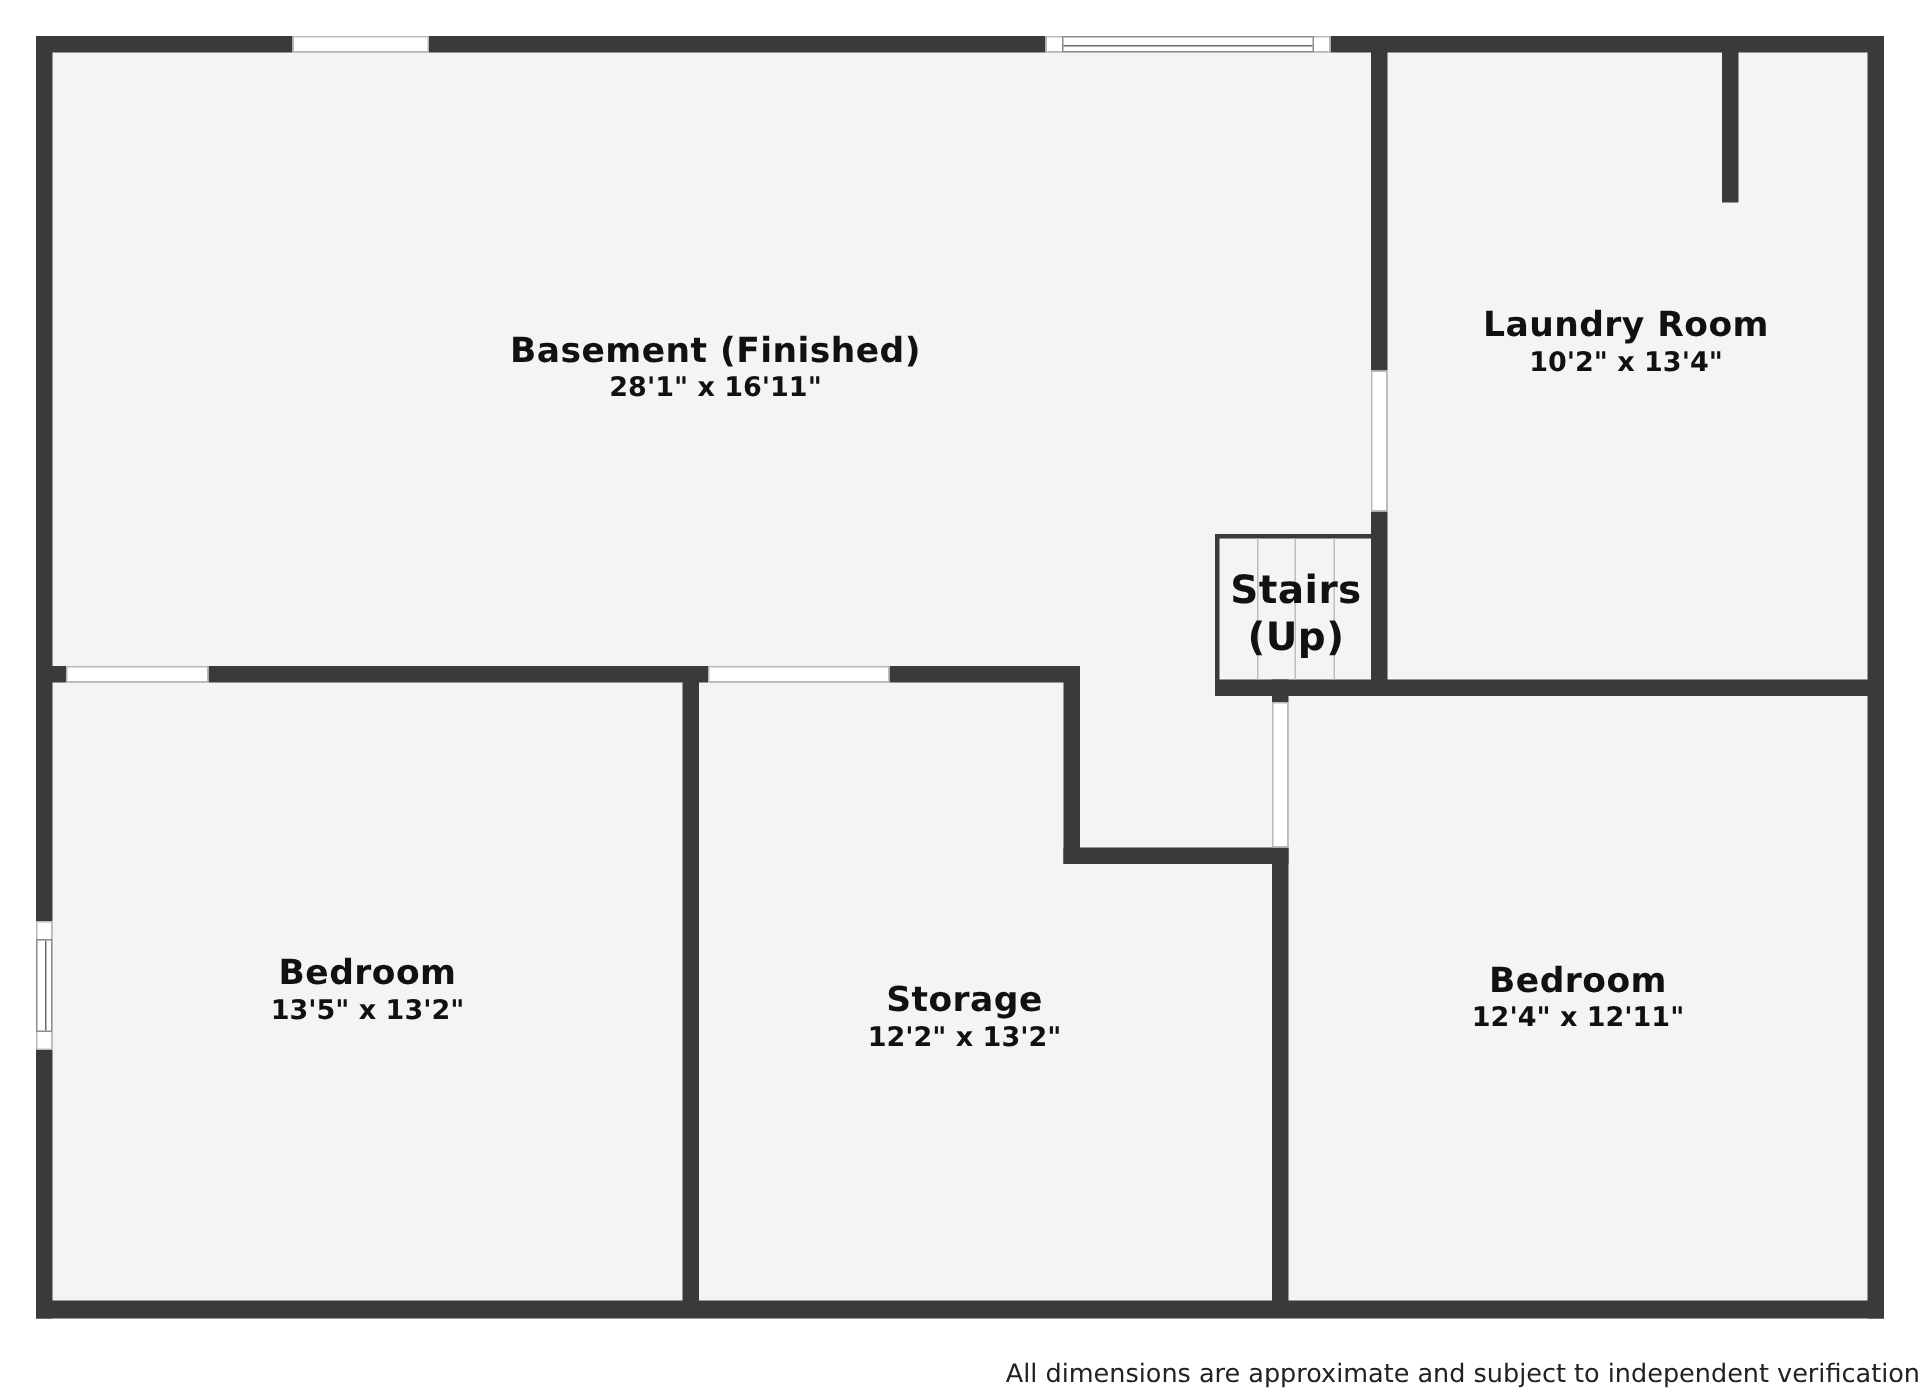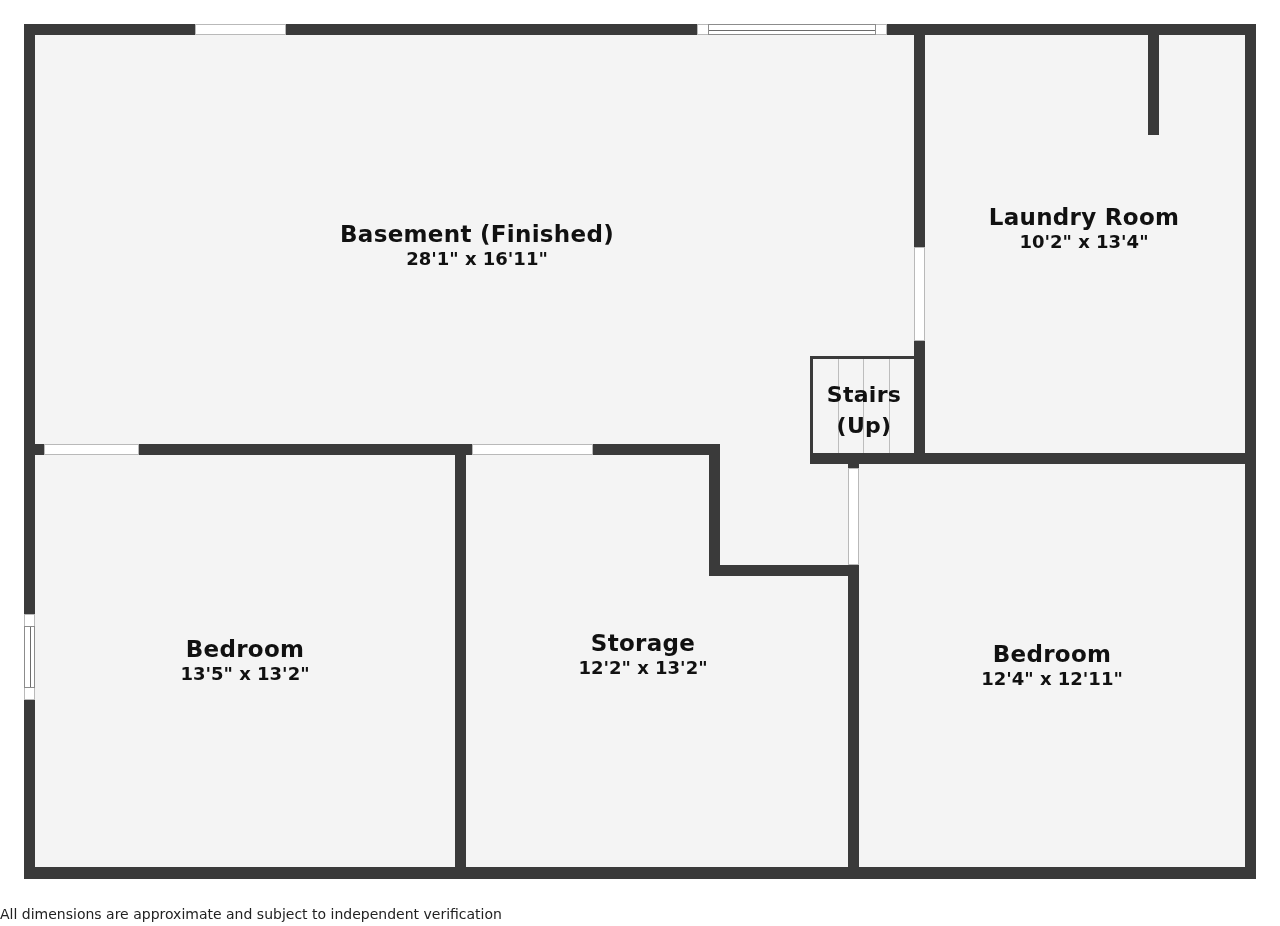--- a/index.html
+++ b/index.html
@@ -10,22 +10,22 @@
   .win { position: absolute; background: #ffffff; border: 1px solid #b9b9b9; box-sizing: border-box; }
   .win-dbl { position: absolute; background: #ffffff; border: 1px solid #8c8c8c; box-sizing: border-box; }
   .win-dbl::after { content: ""; position: absolute; background: #6b6b6b; }
   .win-dbl.h::after { left: 0; right: 0; top: 50%; height: 1px; }
   .win-dbl.v::after { top: 0; bottom: 0; left: 50%; width: 1px; }
   .stair-line { position: absolute; width: 1px; background: #bdbdbd; }
   .thin-wall { position: absolute; background: #3a3a3a; }
   .label { position: absolute; text-align: center; color: #111111; transform: translate(-50%, -50%); white-space: nowrap; }
   .label .name { font-weight: bold; font-size: 23px; line-height: 28px; letter-spacing: 0.3px; display: block; }
   .label .dim { font-weight: bold; font-size: 18px; line-height: 22px; display: block; }
-  .stairs-label .name { font-size: 22px; line-height: 31px; }
-  .footer { position: absolute; left: 0; width: 1280px; top: 906px; text-align: left; font-size: 14px; color: #222222; }
+  .stairs-label .name { font-size: 26px; line-height: 31px; }
+  .footer { position: absolute; left: 0; width: 1280px; top: 906px; text-align: right; font-size: 17px; color: #222222; }
 </style>
 </head>
 <body>
 
 <div class="plan">
 
   <div class="floor" style="left:30px;top:30px;width:1220px;height:844px;"></div>
 
   <div class="wall" style="left:24px;top:24px;width:1232px;height:11px;"></div>
   <div class="wall" style="left:24px;top:867px;width:1232px;height:12px;"></div>
@@ -77,21 +77,21 @@
   <div class="label stairs-label" style="left:864px;top:410px;">
     <span class="name">Stairs</span>
     <span class="name">(Up)</span>
   </div>
 
   <div class="label" style="left:245px;top:660px;">
     <span class="name">Bedroom</span>
     <span class="dim">13'5" x 13'2"</span>
   </div>
 
-  <div class="label" style="left:643px;top:654px;">
+  <div class="label" style="left:643px;top:678px;">
     <span class="name">Storage</span>
     <span class="dim">12'2" x 13'2"</span>
   </div>
 
   <div class="label" style="left:1052px;top:665px;">
     <span class="name">Bedroom</span>
     <span class="dim">12'4" x 12'11"</span>
   </div>
 
   <div class="footer">All dimensions are approximate and subject to independent verification</div>

